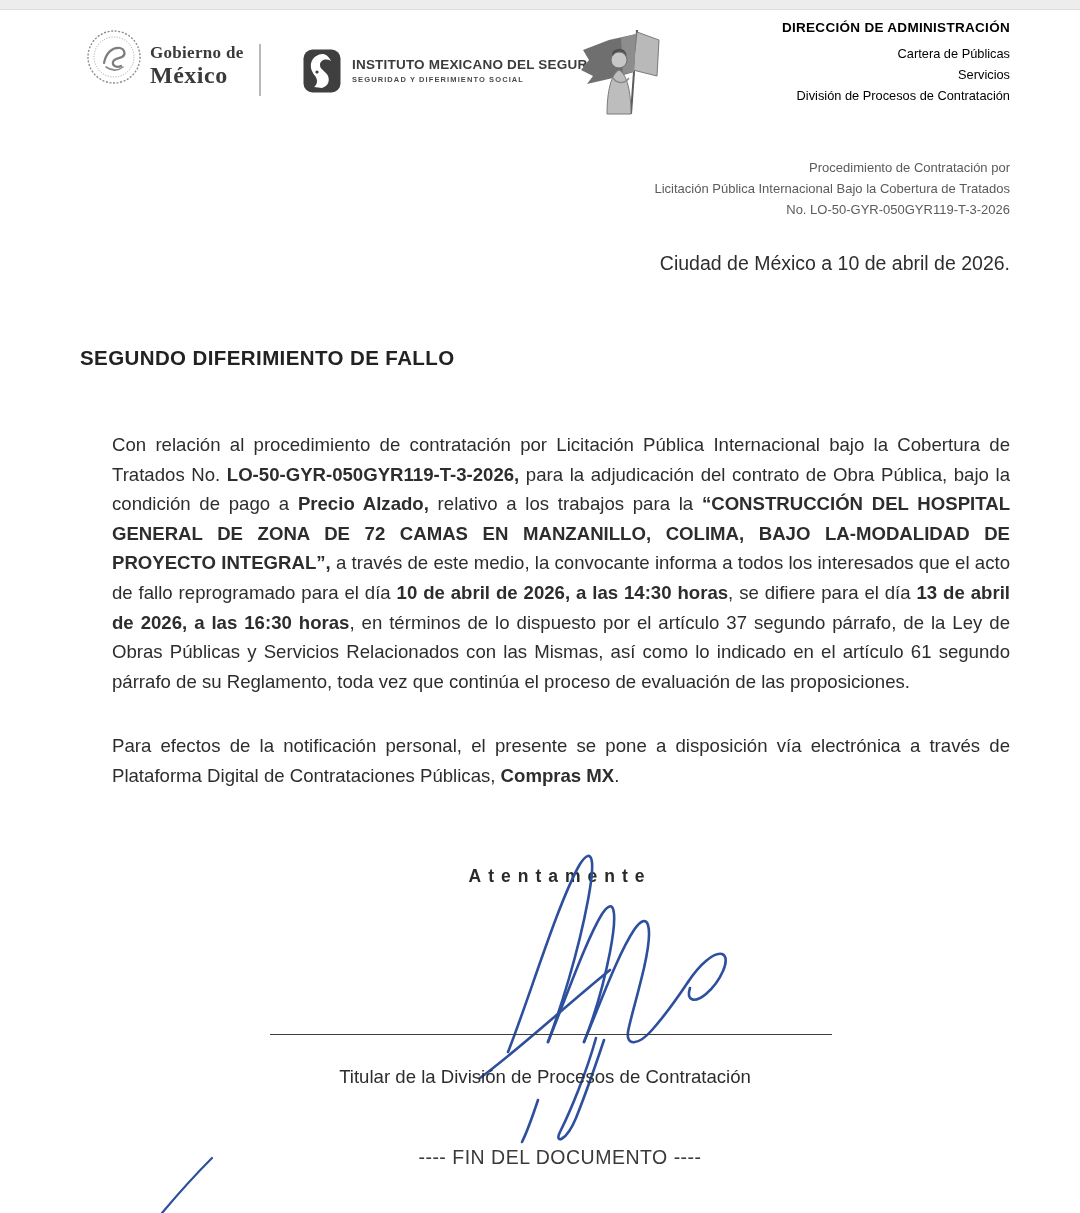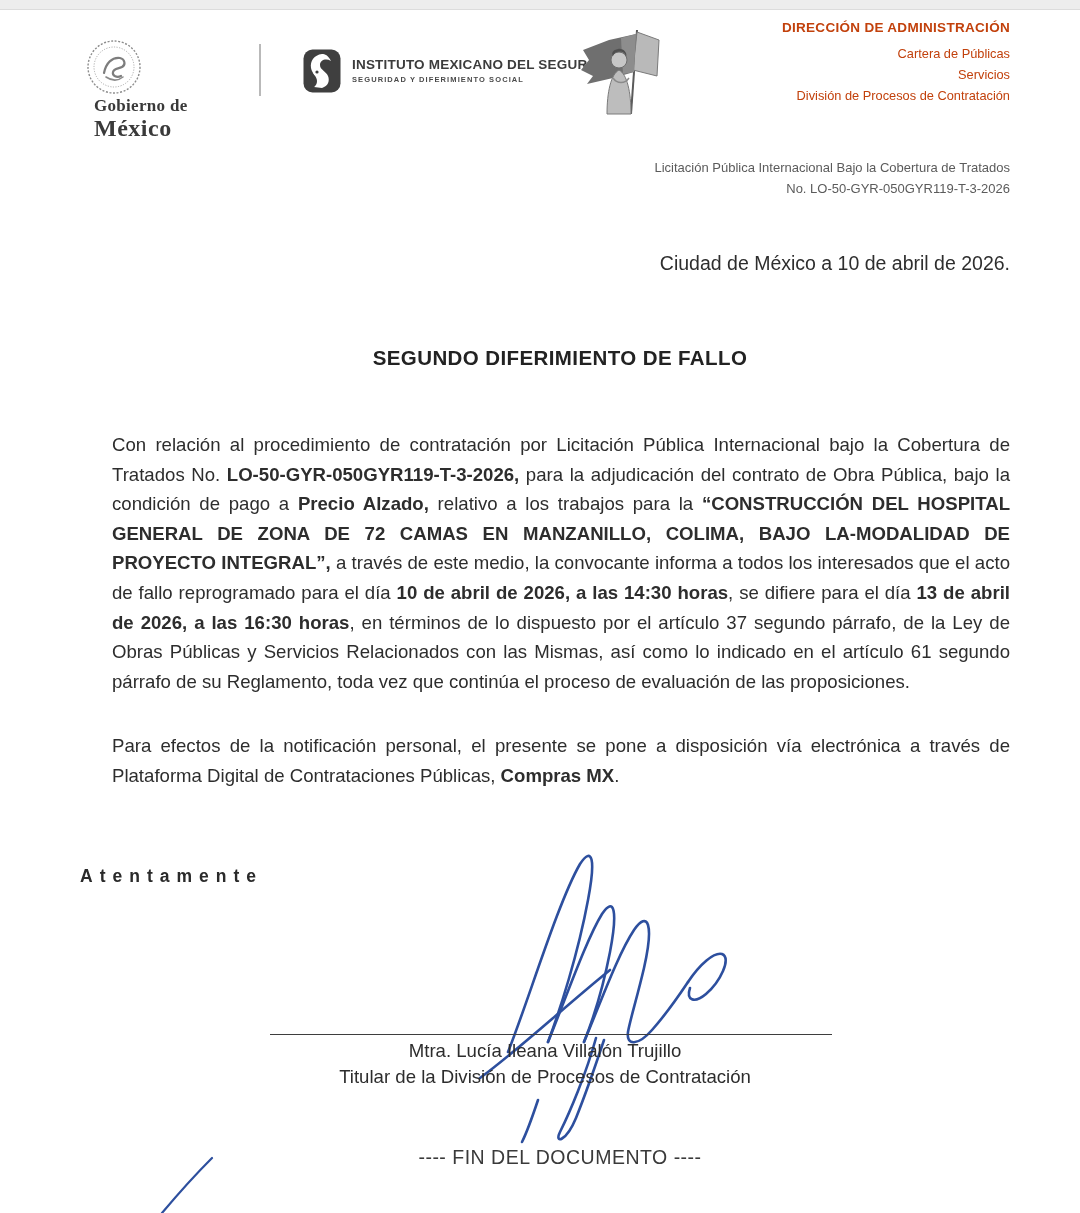--- a/index.html
+++ b/index.html
@@ -12,55 +12,55 @@
     font-family: "Liberation Sans", "DejaVu Sans", sans-serif;
     color: #2f2f2f;
     overflow: hidden;
   }
   .scan-top-band {
     position: absolute; left: 0; top: 0; width: 100%; height: 10px;
     background: #ededed; border-bottom: 1px solid #dcdcdc;
   }
 
   
-  .gob-logo { position: absolute; left: 86px; top: 37px; display: flex; align-items: flex-start; flex-direction: column; }
+  .gob-logo { position: absolute; left: 86px; top: 27px; display: flex; align-items: flex-end; }
   .gob-seal { width: 56px; height: 60px; }
   .gob-text { margin-left: 8px; font-family: "Liberation Serif", "DejaVu Serif", serif; color: #3a3a3a; line-height: 1; }
   .gob-text .l1 { font-size: 17px; font-weight: 700; letter-spacing: 0.3px; }
   .gob-text .l2 { font-size: 24px; font-weight: 700; margin-top: 2px; letter-spacing: 0.5px; }
   .logo-divider { position: absolute; left: 259px; top: 44px; width: 2px; height: 52px; background: #b9b9b9; }
 
   .imss-logo { position: absolute; left: 302px; top: 48px; display: flex; align-items: flex-start; }
   .imss-mark { width: 40px; height: 46px; }
   .imss-text { margin-left: 10px; margin-top: 9px; color: #3c3c3c; }
   .imss-text .l1 { font-size: 13.5px; font-weight: 600; letter-spacing: 0.2px; }
   .imss-text .l2 { font-size: 7.5px; font-weight: 600; letter-spacing: 1.1px; margin-top: 3px; color: #4a4a4a; }
 
   .flag-art { position: absolute; left: 573px; top: 26px; width: 88px; height: 92px; }
 
-  .dept-block { position: absolute; right: 70px; top: 20px; width: 420px; text-align: right; color: #c2410c; }
+  .dept-block { position: absolute; right: 70px; top: 20px; width: 420px; text-align: right; color: #000000; }
   .dept-block .dept-title { font-size: 13.5px; font-weight: 700; letter-spacing: 0.3px; margin-bottom: 8px; }
   .dept-block .dept-line { font-size: 12.8px; line-height: 21px; }
 
   .proc-block { position: absolute; right: 70px; top: 157px; width: 480px; text-align: right; color: #5b5b5b; }
   .proc-block .proc-line { font-size: 13px; line-height: 21px; }
 
   .date-line { position: absolute; right: 70px; top: 252px; font-size: 19.5px; color: #2e2e2e; }
 
-  .doc-title { position: absolute; left: 80px; top: 346px; width: 960px; text-align: center;
+  .doc-title { position: absolute; left: 80px; top: 346px; width: 960px; text-align: left;
     font-size: 20.5px; font-weight: 700; letter-spacing: 0.4px; color: #222; }
 
   
   .para { position: absolute; left: 112px; width: 898px; font-size: 18.6px; line-height: 29.6px;
     text-align: justify; color: #2d2d2d; }
   .para-1 { top: 430px; }
   .para-2 { top: 731px; }
 
   
-  .salutation { position: absolute; left: 80px; top: 866px; width: 960px; 
+  .salutation { position: absolute; left: 80px; top: 866px; width: 960px; text-align: center;
     font-size: 17.5px; font-weight: 700; letter-spacing: 7px; color: #2a2a2a; }
   .signature-ink { position: absolute; left: 420px; top: 842px; width: 340px; height: 310px; pointer-events: none; }
   .sig-line { position: absolute; left: 270px; top: 1034px; width: 562px; height: 0; border-top: 1.6px solid #3e3e3e; }
   .sig-name { position: absolute; left: 80px; top: 1040px; width: 930px; text-align: center; font-size: 18.6px; color: #2d2d2d; }
   .sig-role { position: absolute; left: 80px; top: 1066px; width: 930px; text-align: center; font-size: 18.6px; color: #2d2d2d; }
 
   .end-text { position: absolute; left: 80px; top: 1146px; width: 960px; text-align: center;
     font-size: 19.5px; color: #3a3a3a; letter-spacing: 0.5px; }
 
   .corner-ink { position: absolute; left: 150px; top: 1152px; width: 90px; height: 61px; }
@@ -110,20 +110,21 @@
   </svg>
 
   <div class="dept-block">
     <div class="dept-title">DIRECCIÓN DE ADMINISTRACIÓN</div>
     <div class="dept-line">Cartera de Públicas</div>
     <div class="dept-line">Servicios</div>
     <div class="dept-line">División de Procesos de Contratación</div>
   </div>
 
   <div class="proc-block">
+    <div class="proc-line">Procedimiento de Contratación por</div>
     <div class="proc-line">Licitación Pública Internacional Bajo la Cobertura de Tratados</div>
     <div class="proc-line">No. LO-50-GYR-050GYR119-T-3-2026</div>
   </div>
 
   <div class="date-line">Ciudad de México a 10 de abril de 2026.</div>
 
   <div class="doc-title">SEGUNDO DIFERIMIENTO DE FALLO</div>
 
   <p class="para para-1"><span>Con relación al procedimiento de contratación por Licitación Pública Internacional bajo la Cobertura de Tratados No. </span><span style="font-weight: 700;">LO-50-GYR-050GYR119-T-3-2026,</span><span> para la adjudicación del contrato de Obra Pública, bajo la condición de pago a </span><span style="font-weight: 700;">Precio Alzado,</span><span> relativo a los trabajos para la </span><span style="font-weight: 700;">“CONSTRUCCIÓN DEL HOSPITAL GENERAL DE ZONA DE 72 CAMAS EN MANZANILLO, COLIMA, BAJO LA-MODALIDAD DE PROYECTO INTEGRAL”,</span><span> a través de este medio, la convocante informa a todos los interesados que el acto de fallo reprogramado para el día </span><span style="font-weight: 700;">10 de abril de 2026, a las 14:30 horas</span><span>, se difiere para el día </span><span style="font-weight: 700;">13 de abril de 2026, a las 16:30 horas</span><span>, en términos de lo dispuesto por el artículo 37 segundo párrafo, de la Ley de Obras Públicas y Servicios Relacionados con las Mismas, así como lo indicado en el artículo 61 segundo párrafo de su Reglamento, toda vez que continúa el proceso de evaluación de las proposiciones.</span></p>
   <p class="para para-2"><span>Para efectos de la notificación personal, el presente se pone a disposición vía electrónica a través de Plataforma Digital de Contrataciones Públicas, </span><span style="font-weight: 700;">Compras MX</span><span>.</span></p>
@@ -136,21 +137,20 @@
       <path d="M128 200 C 146 156, 166 98, 182 72 C 194 54, 198 68, 190 110 C 183 146, 172 180, 164 200"></path>
       <path d="M164 200 C 180 162, 198 112, 214 88 C 228 68, 234 82, 224 126 C 217 156, 210 178, 208 190 C 206 204, 218 204, 232 188 C 248 170, 260 152, 268 140"></path>
       <path d="M268 140 C 280 122, 294 110, 302 112 C 312 116, 300 140, 286 152 C 274 162, 266 158, 270 146"></path>
       <path d="M60 236 C 96 210, 150 160, 190 128"></path>
       <path d="M176 196 C 166 232, 150 270, 140 290 C 134 302, 146 300, 156 276 C 168 246, 178 216, 184 198"></path>
       <path d="M118 258 C 112 276, 106 292, 102 300"></path>
     </g>
   </svg>
 
   <div class="sig-line"></div>
-  <div class="sig-name">Mtra. Lucía Ileana Villalón Trujillo</div>
   <div class="sig-role">Titular de la División de Procesos de Contratación</div>
 
   <div class="end-text">---- FIN DEL DOCUMENTO ----</div>
 
   <svg class="corner-ink" viewBox="0 0 90 61">
     <path d="M12 61 C 28 42, 48 20, 62 6" fill="none" stroke="#2d4f9e" stroke-width="2.2" stroke-linecap="round"></path>
   </svg>
 </div>
 
 </body></html>

